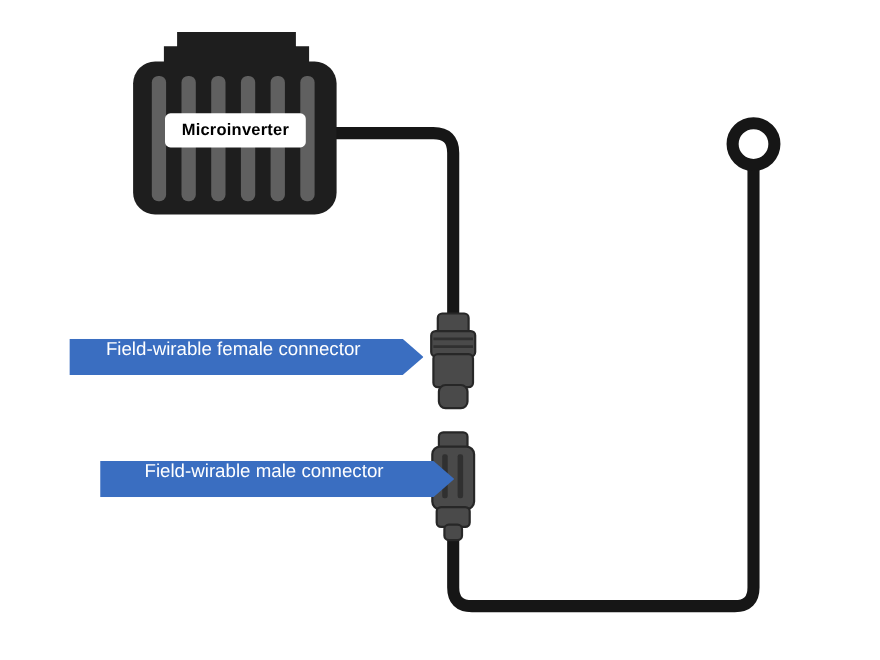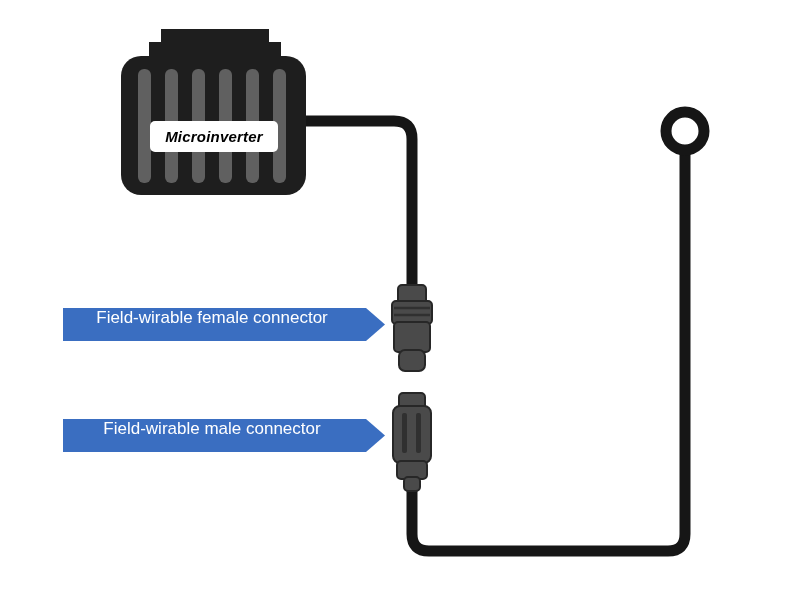--- a/index.html
+++ b/index.html
@@ -7,27 +7,26 @@
   .canvas {
     position: relative;
     width: 800px;
     height: 600px;
     background: #ffffff;
     overflow: hidden;
   }
   .diagram-svg { position: absolute; left: 0; top: 0; width: 800px; height: 600px; }
   .device-label {
     position: absolute;
-    left: 150px; top: 121px;
+    left: 150px; top: 103px;
     width: 128px; height: 31px;
     border-radius: 5px;
     display: flex; align-items: center; justify-content: center;
     font-size: 15px; font-weight: bold;
     letter-spacing: 0.2px;
-    font-style: italic;
   }
   .banner {
     position: absolute;
     height: 33px;
     display: flex; align-items: flex-start; justify-content: center;
     font-size: 17px;
     padding-right: 24px;
     clip-path: polygon(0 0, calc(100% - 19px) 0, 100% 50%, calc(100% - 19px) 100%, 0 100%);
     white-space: nowrap;
   }
@@ -76,17 +75,17 @@
       <rect x="404" y="477" width="16" height="14" rx="4" stroke-width="2" fill="#4a4a4a" stroke="#272727"></rect>
     </g>
   </svg>
 
   <div class="device-label" style="background: rgb(255, 255, 255); color: rgb(0, 0, 0);">Microinverter</div>
 
   <div class="banner female" style="background: rgb(58, 110, 193); color: rgb(255, 255, 255);">
     <span>Field-wirable female connector</span>
   </div>
 
-  <div class="banner male" style="background: rgb(58, 110, 193); color: rgb(255, 255, 255);">
+  <div class="banner male" style="background: rgb(58, 110, 193); color: rgb(255, 255, 255); margin-left: 28px;">
     <span>Field-wirable male connector</span>
   </div>
 
 </div>
 
 </body></html>

